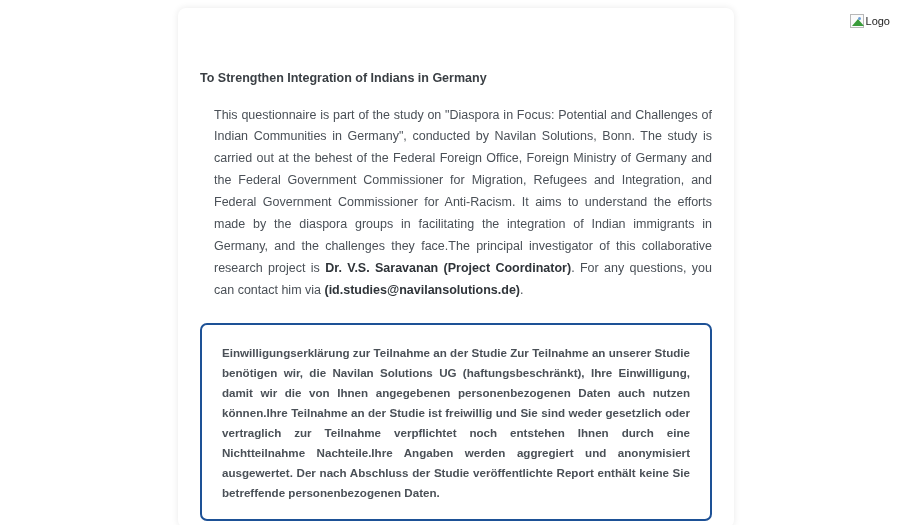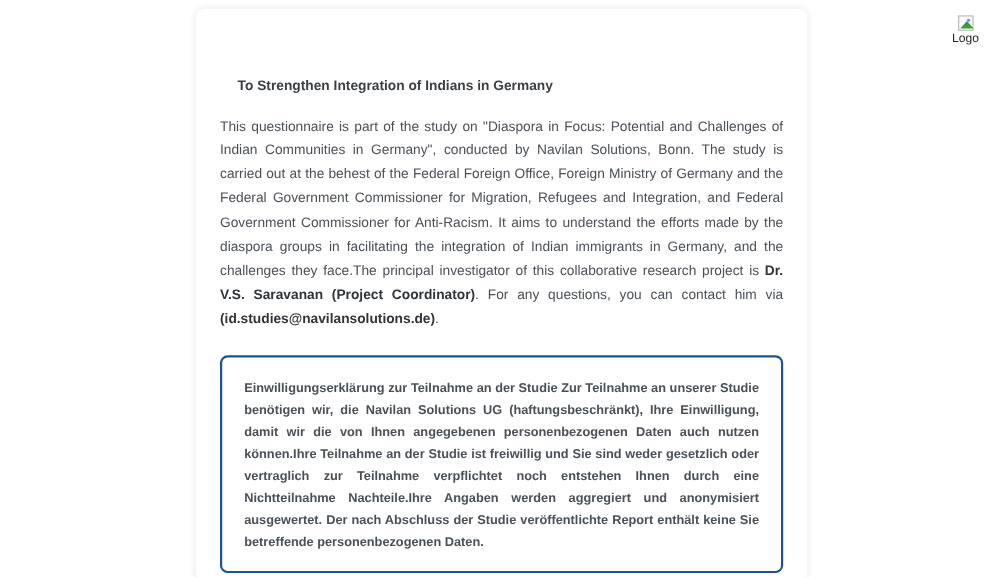--- a/index.html
+++ b/index.html
@@ -20,21 +20,20 @@
     position: absolute;
     top: 14px;
     right: 10px;
     display: flex;
     align-items: center;
     gap: 2px;
     font-size: 11px;
     color: #222;
     font-family: "Liberation Sans", sans-serif;
     line-height: 1;
-    flex-direction: column;
   }
   .broken-img {
     width: 14px;
     height: 14px;
     position: relative;
     border: 1px solid #b8b8b8;
     background: #fbfbfb;
     box-sizing: border-box;
     flex: 0 0 auto;
   }
@@ -76,29 +75,29 @@
     text-align: center;
     color: #14529b;
     font-size: 27px;
     font-weight: bold;
     letter-spacing: 0.2px;
     line-height: 1.25;
     padding-top: 8px;
   }
 
   .subtitle {
-    margin: 32px 0 0 16px;
+    margin: 32px 0 0 0;
     font-size: 12.5px;
     font-weight: bold;
     color: #3a3f44;
     line-height: 1.4;
   }
 
   .intro {
-    margin: 17px 0 0 0;
+    margin: 17px 0 0 14px;
     font-size: 12.5px;
     color: #4a5057;
     line-height: 1.75;
     text-align: justify;
   }
   .intro b { color: #2f3439; font-weight: bold; }
 
   
   .consent-box {
     margin-top: 22px;

